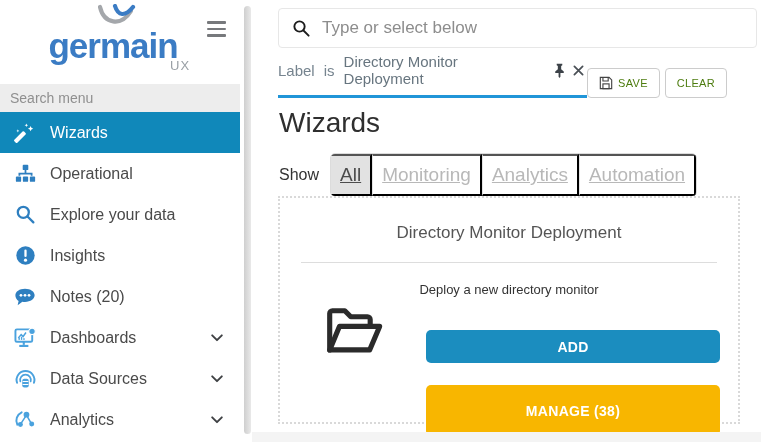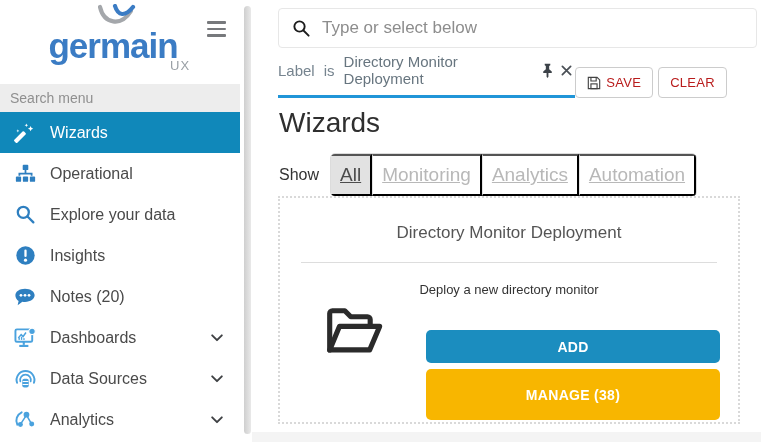--- a/index.html
+++ b/index.html
@@ -40,38 +40,38 @@
   .search-box input::placeholder { color:#8d8d8d; }
 
   .filter-row { position:absolute; left:26px; top:62px; right:34px; height:36px; display:flex; align-items:flex-end; }
   .filter-chip { display:flex; align-items:center; gap:9px; border-bottom:3px solid #2095d8;
     padding:4px 3px 8px 0; font-size:15px; }
   .tok-field, .tok-op { color:#76848f; }
   .tok-value { color:#67757f; }
   .chip-icons { display:flex; align-items:center; gap:7px; margin-left:3px; }
   .filter-actions { margin-left:auto; display:flex; gap:5px; padding-top:2px; }
   .btn-outline { display:flex; align-items:center; gap:5px; background:#fff; border:1px solid #ccc;
-    border-radius:4px; padding:7px 11px; font-size:13px; color:#b91c1c; font-family:inherit; cursor:pointer; letter-spacing:.3px; }
+    border-radius:4px; padding:7px 11px; font-size:11px; color:#4d7c0f; font-family:inherit; cursor:pointer; letter-spacing:.3px; }
 
   .page-title { position:absolute; left:27px; top:107px; font-size:28px; font-weight:400; color:#2f2f2f; }
   .show-row { position:absolute; left:27px; top:153px; display:flex; align-items:center; gap:11px; }
   .show-label { font-size:16px; color:#333; }
   .seg-group { display:flex; border:1px solid #dcdcdc; border-radius:5px; overflow:hidden; background:#fff; }
   .seg { padding:8px 9px; font-size:19px; color:#b8b8b8; background:#fff; border-left:1px solid #e4e4e4;
     font-family:inherit; cursor:pointer;text-decoration:underline; }
   .seg:first-child { border-left:none; }
   .seg.active { background:#e2e2e2; color:#4c4c4c; }
 
   .card { position:absolute; left:26px; top:196px; width:462px; height:228px;
     border:2px dotted #d9d9d9; background:#fff; }
   .card-title { text-align:center; margin-top:25px; font-size:17px; color:#555; }
   .card-divider { margin:19px 21px 0 21px; border-top:1px solid #ddd; }
   .card-sub { text-align:center; margin-top:19px; font-size:13px; color:#333; }
   .folder-wrap { position:absolute; left:41px; top:106px; }
-  .btn-col { position:absolute; left:146px; right:18px; top:132px; display:flex; flex-direction:column; gap:6px; }
+  .btn-col { position:absolute; left:146px; right:18px; top:132px; display:flex; flex-direction:column; gap:22px; }
   .btn-add { height:33px; border:none; border-radius:5px; background:#1b8dbf; color:#fff;
     font-weight:bold; font-size:14px; font-family:inherit; cursor:pointer; letter-spacing:.3px; }
   .btn-manage { height:51px; border:none; border-radius:5px; background:#f8b600; color:#fff;
     font-weight:bold; font-size:14px; font-family:inherit; cursor:pointer; letter-spacing:.3px; }
   .footer-strip { position:absolute; left:0; right:0; bottom:0; height:10px; background:#f4f4f4; }
 </style>
 </head>
 <body>
 
 <div class="app">

